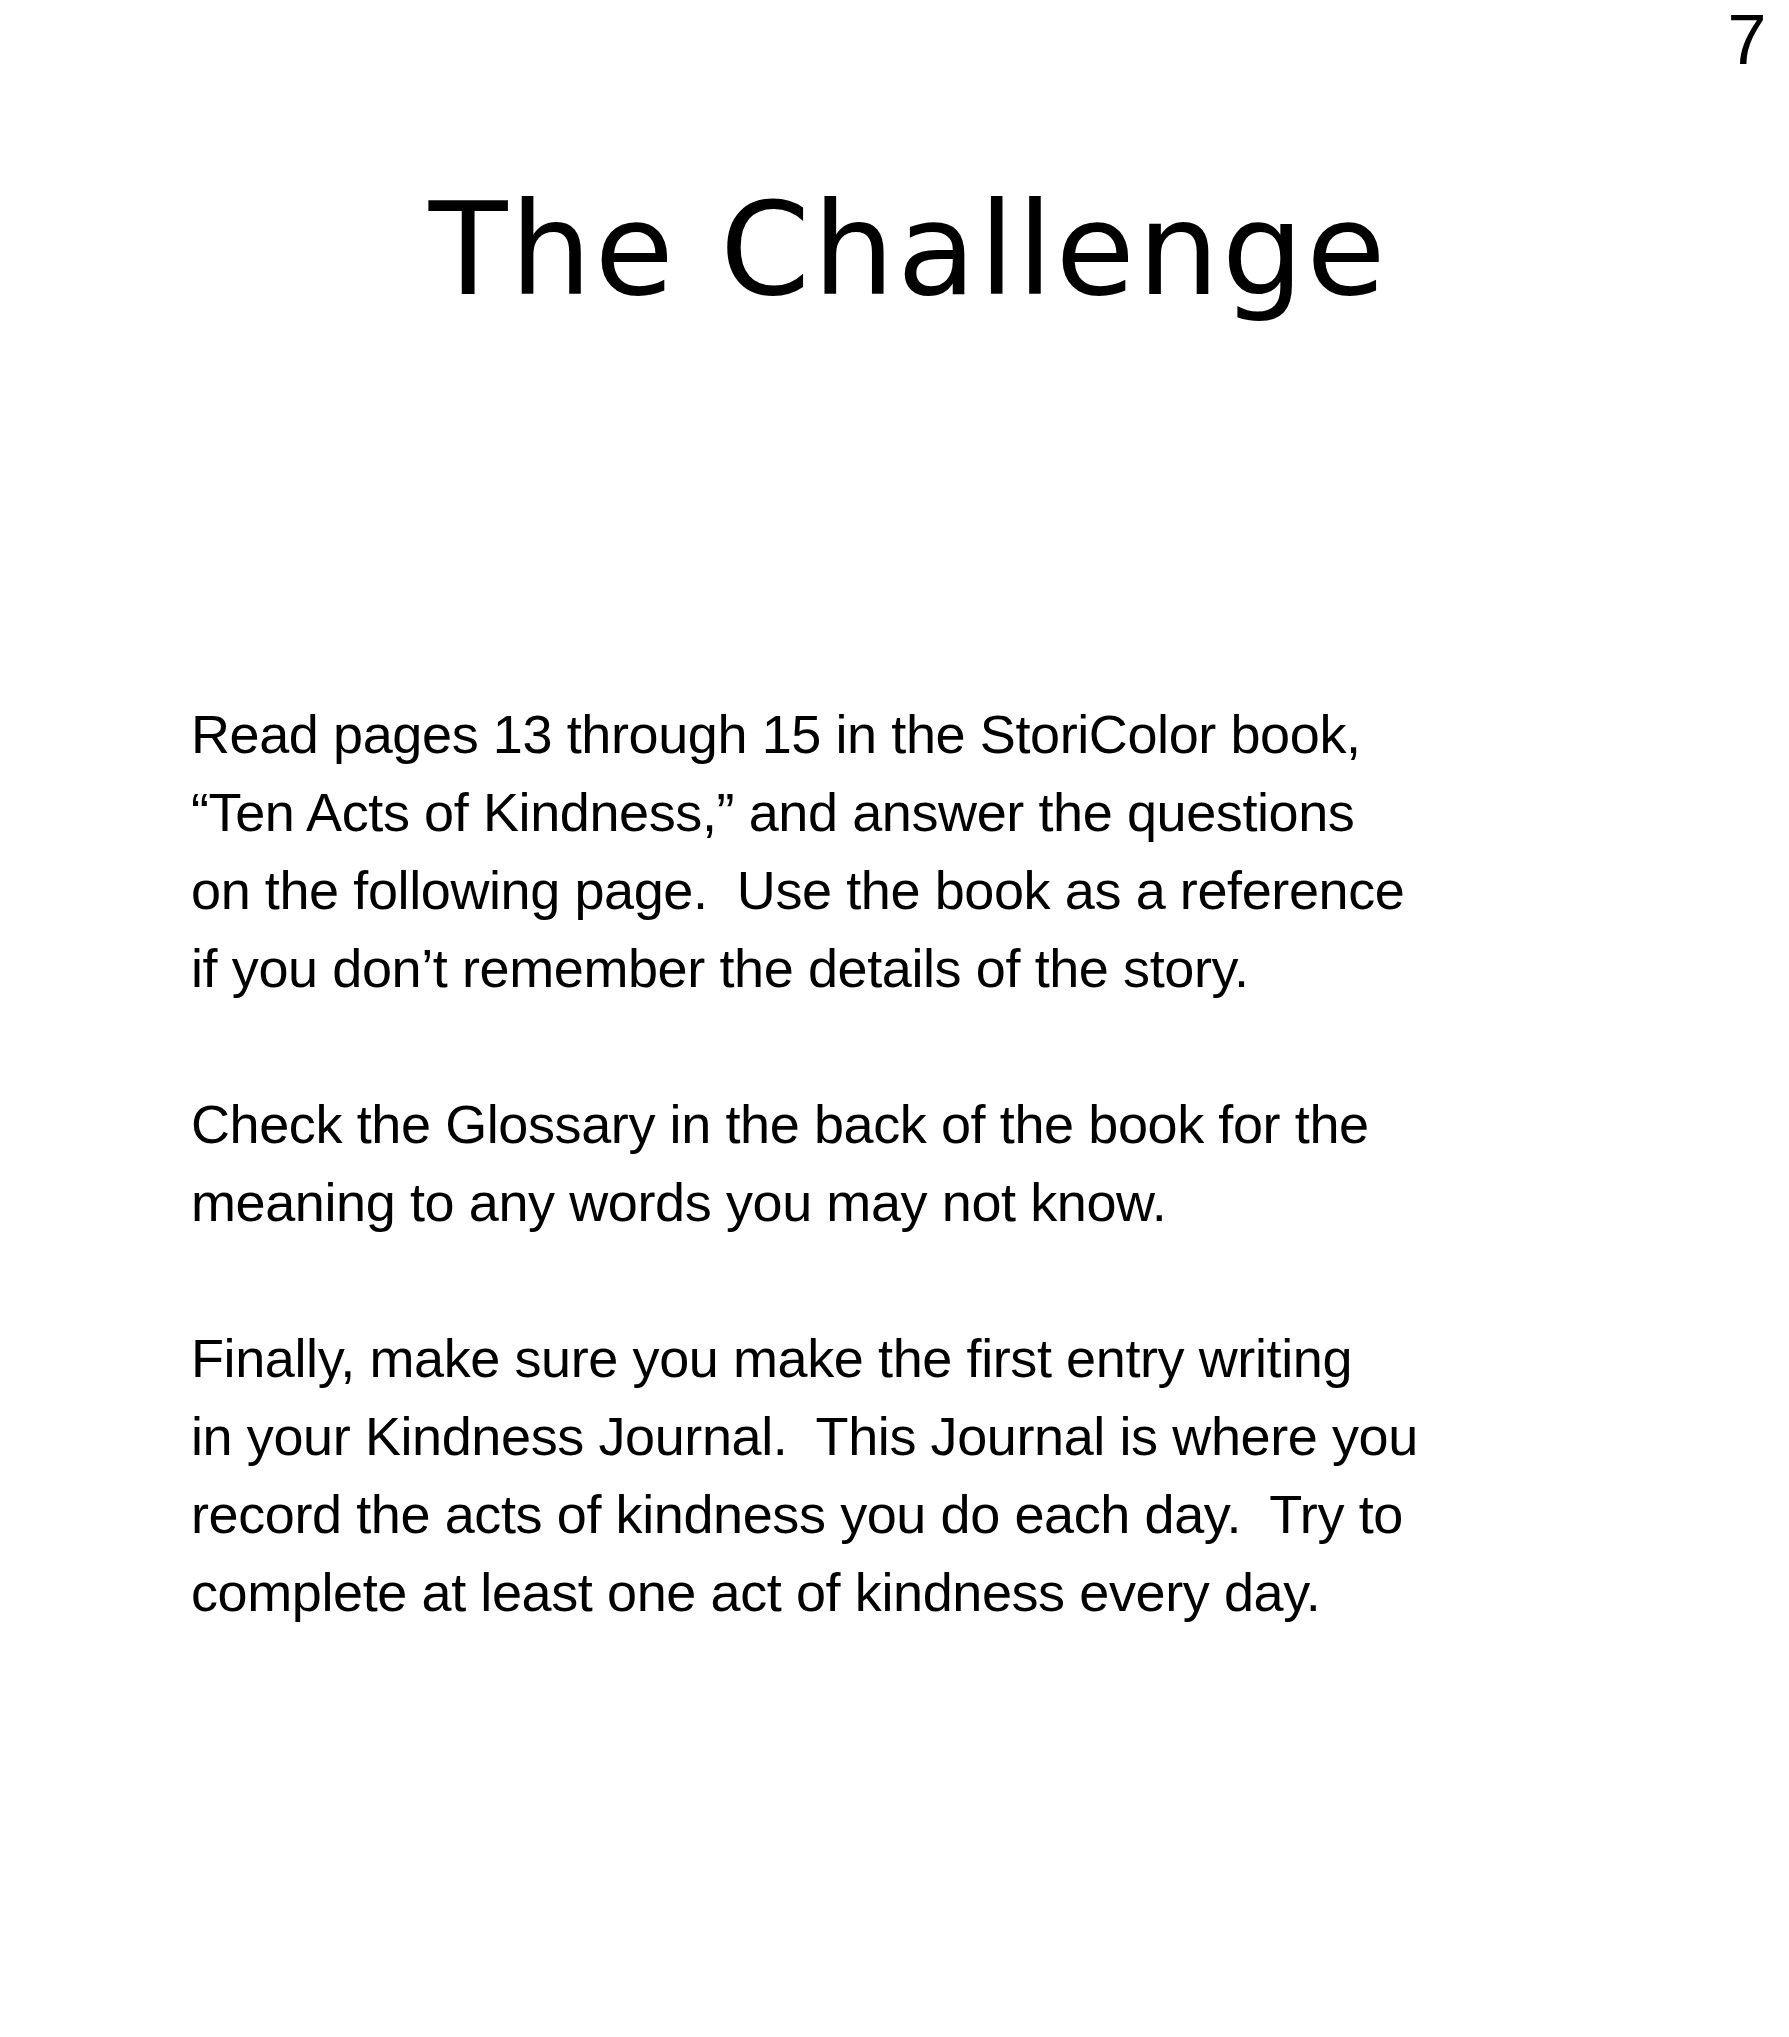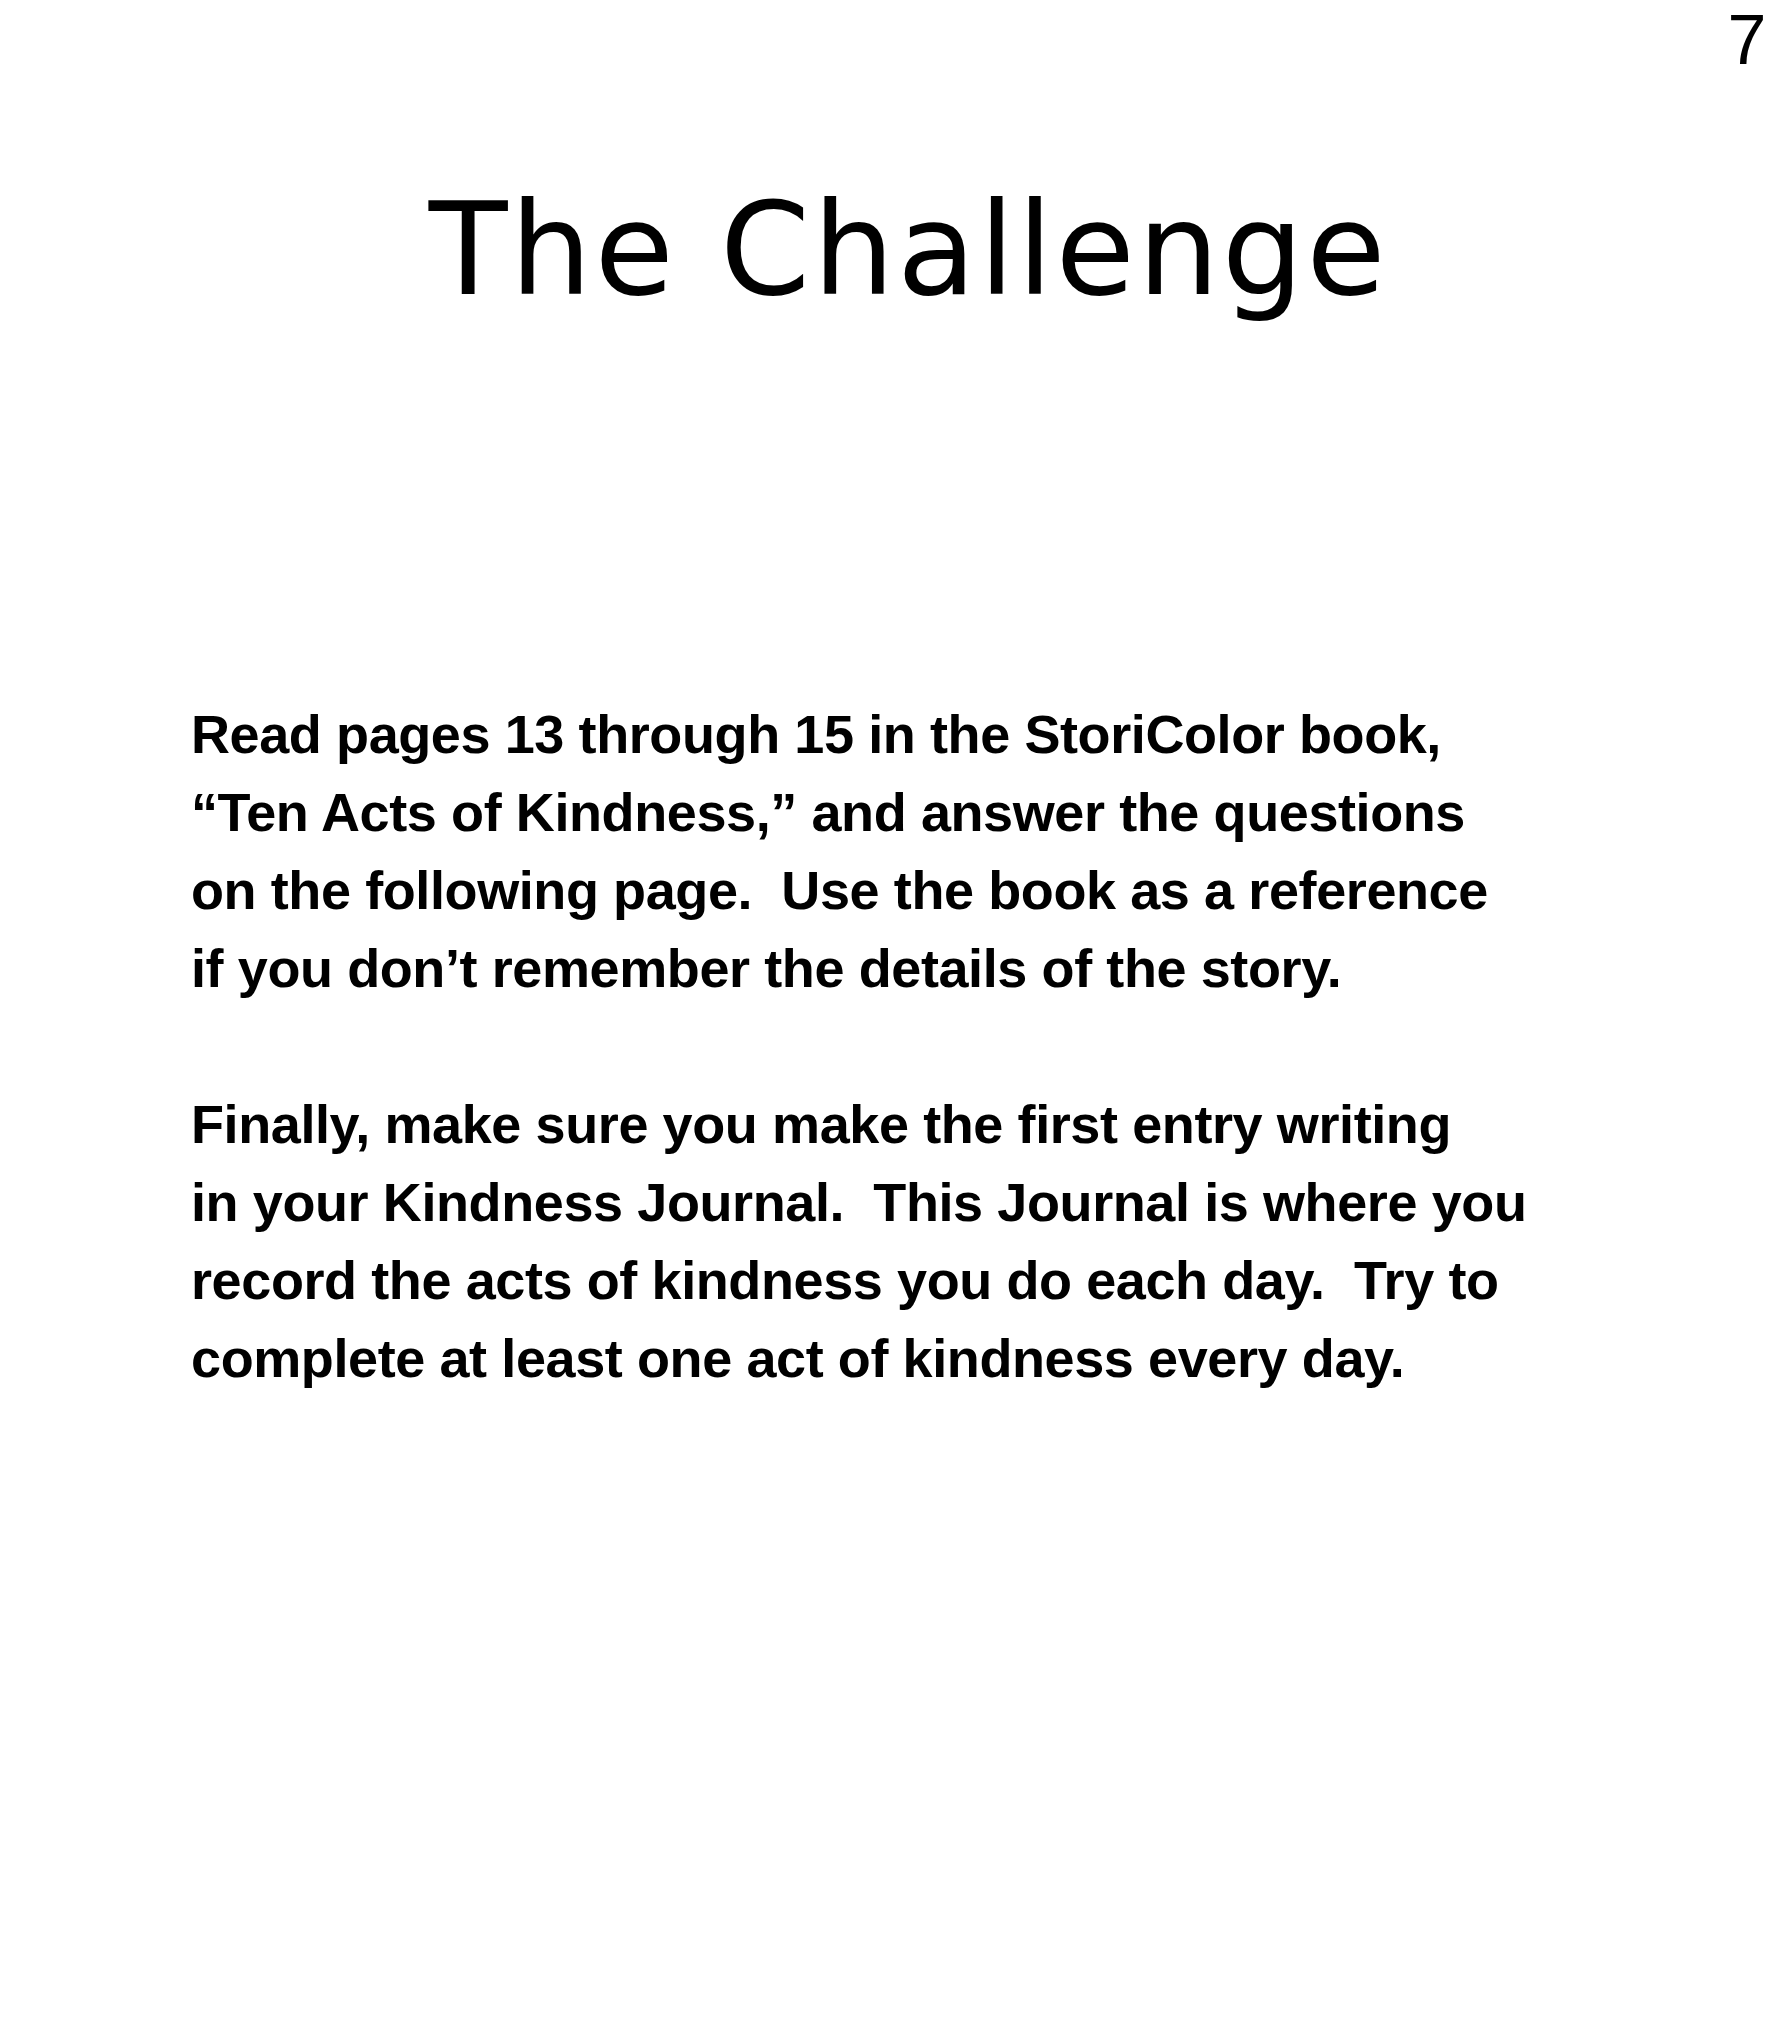--- a/index.html
+++ b/index.html
@@ -42,21 +42,20 @@
     top: 695px;
     left: 191px;
     width: 1477px;
   }
   .content p {
     margin: 0 0 78px 0;
     font-size: 54px;
     line-height: 78px;
     white-space: pre-wrap; 
     letter-spacing: -0.4px;
-    font-weight: bold;
   }
   .content p:last-child {
     margin-bottom: 0;
   }
   .italic {
     font-style: italic;
   }
 </style>
 </head>
 <body>
@@ -67,20 +66,22 @@
 
 <div class="content">
 
   <p><span>Read pages 13 through 15 in the StoriColor book,
 “Ten Acts of Kindness,” and answer the questions
 on the following page.  Use the book as a reference
 if you don’t remember the details of the story.</span></p>
 
 
 
+  <p><span>Check the Glossary in the back of the book for the
+meaning to any words you may not know.</span></p>
 
   <p><span>Finally, make sure you make the first entry writing
 in your Kindness Journal.  This Journal is where you
 record the acts of kindness you do each day.  Try to
 complete at least one act of kindness every day.</span></p>
 
 </div>
 
 
 </body></html>

